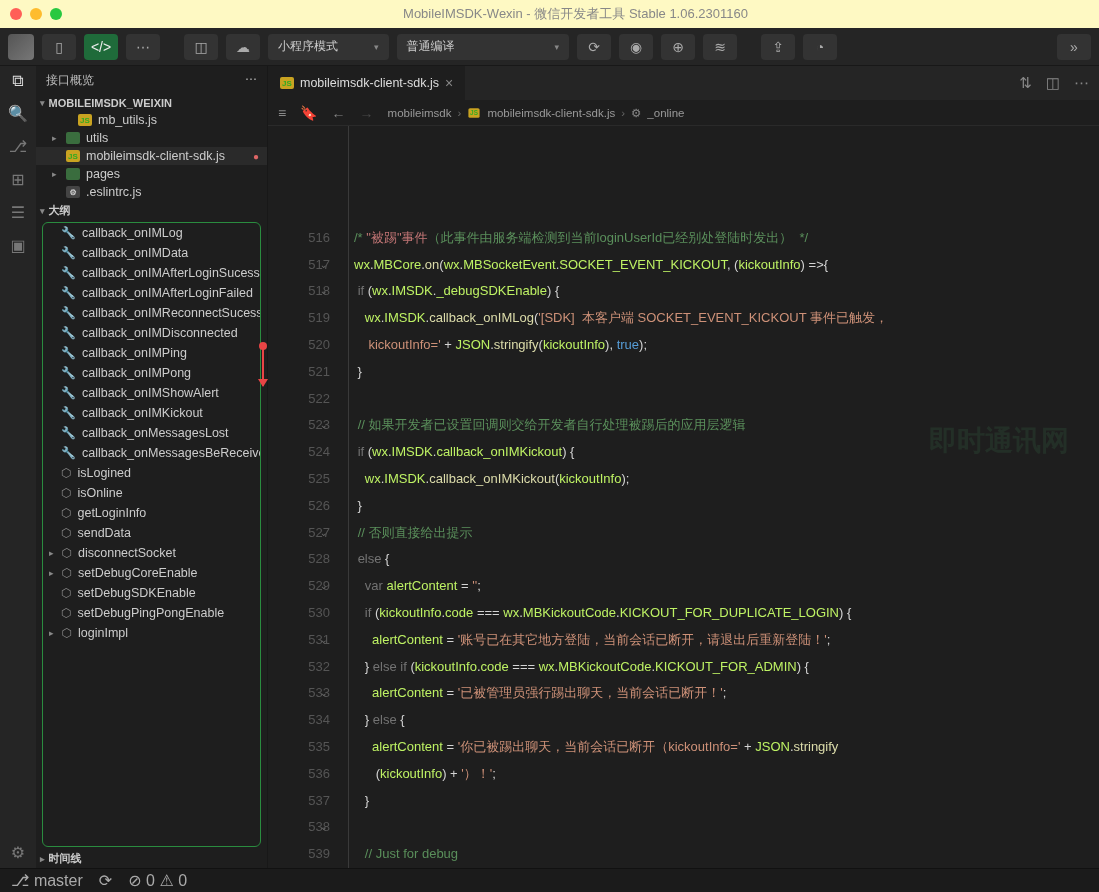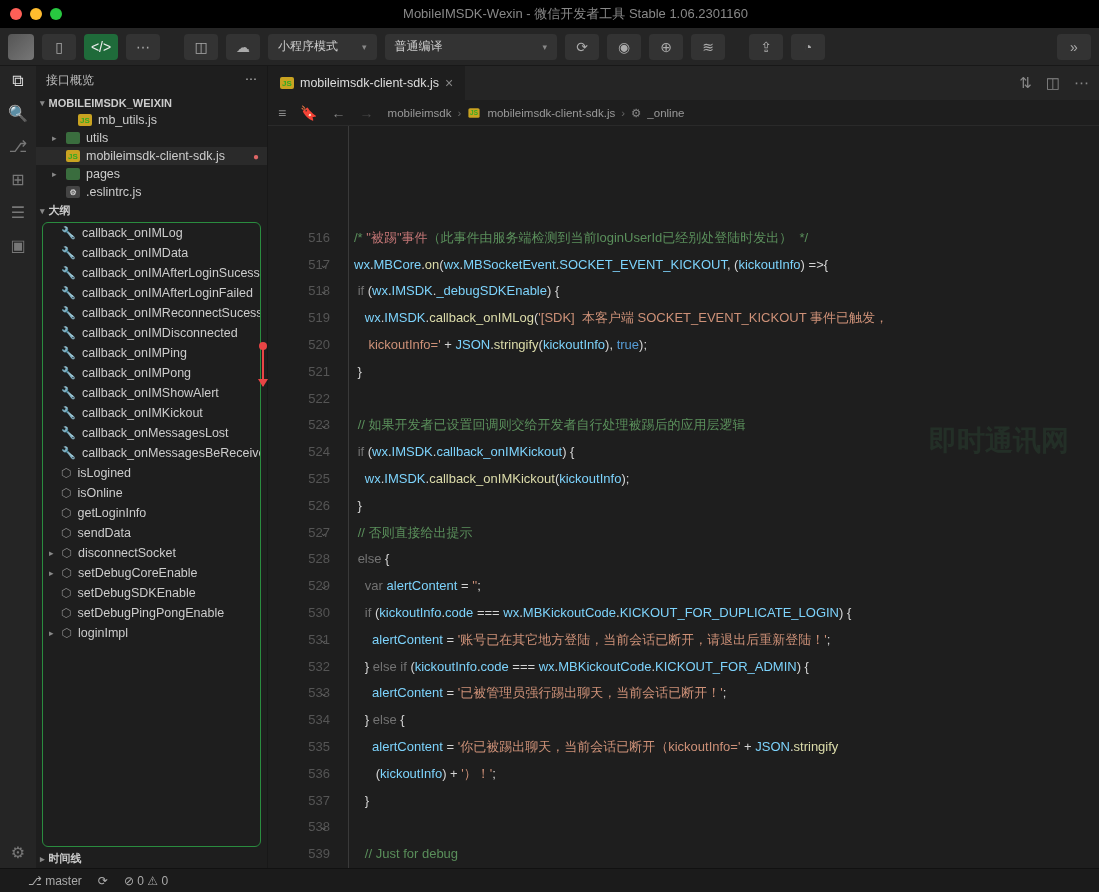--- a/index.html
+++ b/index.html
@@ -1,26 +1,26 @@
 <!DOCTYPE html>
 <html><head>
 <meta charset="utf-8">
 <style>
 * { margin:0; padding:0; box-sizing:border-box; font-family:-apple-system,"Segoe UI",sans-serif; }
 body { background:#1e1e1e; color:#ccc; width:1099px; height:892px; overflow:hidden; font-size:13px; }
-.titlebar { height:28px; display:flex; align-items:center; padding:0 10px; background:#000000; }
+.titlebar { height:28px; display:flex; align-items:center; padding:0 10px; background:#fef9c3; }
 .traffic { display:flex; gap:8px; }
 .dot { width:12px; height:12px; border-radius:50%; }
 .red{background:#ff5f57}.yellow{background:#febc2e}.green{background:#28c840}
 .title-center { flex:1; text-align:center; color:#888; font-size:13px; }
 .toolbar { height:38px; background:#252525; display:flex; align-items:center; padding:4px 8px; gap:8px; border-bottom:1px solid #181818;}
 .avatar { width:26px; height:26px; border-radius:4px; background:linear-gradient(135deg,#555,#777); }
 .tbtn { width:34px; height:26px; border-radius:4px; background:#333; display:flex; align-items:center; justify-content:center; color:#aaa; font-size:14px;}
 .tbtn.green{background:#1f6b3a;color:#eee}
-.dropdown{ height:26px; background:#333; border-radius:4px; display:flex; align-items:center; padding:0 10px; font-size:12px; color:#ccc; gap:24px;}
+.dropdown{ height:26px; background:#333; border-radius:4px; display:flex; align-items:center; padding:0 10px; font-size:12px; color:#ccc; gap:36px;}
 .chev{font-size:9px;color:#888}
 .main { display:flex; height:calc(100% - 28px - 38px - 24px); }
 .activity { width:36px; background:#252525; display:flex; flex-direction:column; align-items:center; padding:6px 0; gap:14px; }
 .activity .ic{ color:#777; font-size:16px;}
 .sidebar { width:232px; background:#1e1e1e; display:flex; flex-direction:column; border-right:1px solid #181818;}
 .side-head { display:flex; justify-content:space-between; padding:6px 10px; color:#bbb; font-size:12px;}
 .section-head { display:flex; align-items:center; gap:4px; padding:2px 4px; font-size:11px; color:#ccc; font-weight:600;}
 .tree-row { display:flex; align-items:center; gap:6px; padding:2px 0 2px 30px; font-size:12.5px; color:#ccc; position:relative;}
 .tree-row.lvl1{padding-left:42px}
 .ficon{width:14px;height:12px;border-radius:2px;display:inline-flex;align-items:center;justify-content:center;font-size:8px;font-weight:bold}
@@ -39,23 +39,23 @@
 .tab .close{color:#888;font-size:14px}
 .bread-row{ height:26px; display:flex; align-items:center; gap:14px; padding:0 10px; border-bottom:1px solid #2a2a2a;}
 .bread-icons{display:flex;gap:14px;color:#888;font-size:14px}
 .bread{font-size:11.5px;color:#999;display:flex;gap:6px;align-items:center}
 .bread .sep{color:#666}
 .code-area{ flex:1; display:flex; overflow:hidden; font-family:Menlo,Consolas,monospace; font-size:13px; line-height:26.8px;align-items:flex-end;}
 .gutter{ width:80px; text-align:right; padding-right:18px; color:#555; background:#1e1e1e; position:relative;}
 .gutter .fold{position:absolute;right:2px;color:#666;font-size:10px}
 .code{ flex:1; white-space:pre; padding-left:6px; position:relative; color:#d4d4d4;}
 .code .gl{position:absolute;left:0;top:0;bottom:0;width:1px;background:#3a3a3a}
-.c-cmt{color:#5a8f5b}.c-cmt-red{color:#c27575}.c-kw{color:#737373}.c-id{color:#7dd3fc}.c-fn{color:#dcdcaa}.c-str{color:#ce9178}.c-op{color:#d4d4d4}.c-const{color:#569cd6}
+.c-cmt{color:#5a8f5b}.c-cmt-red{color:#c27575}.c-kw{color:#737373}.c-id{color:#bef264}.c-fn{color:#dcdcaa}.c-str{color:#ce9178}.c-op{color:#d4d4d4}.c-const{color:#569cd6}
 .wm{position:absolute;right:30px;top:310px;opacity:.09;font-size:28px;color:#5ad47f;font-weight:bold;pointer-events:none}
-.status{ height:24px; background:#1b1b1b; display:flex; align-items:center; justify-content:space-between; padding:0 28px; font-size:12px; color:#aaa; border-top:1px solid #111;}
+.status{ height:24px; background:#1b1b1b; display:flex; align-items:center; justify-content:space-between; padding:0 11px; font-size:16px; color:#aaa; border-top:1px solid #111;}
 .status .left,.status .right{display:flex;gap:16px}
 .more-icons{display:flex;gap:14px;color:#888;padding-right:10px;font-size:15px}
 </style>
 </head>
 <body>
 
 <div class="titlebar">
   <div class="traffic">
     <div class="dot red"></div>
     <div class="dot yellow"></div>

